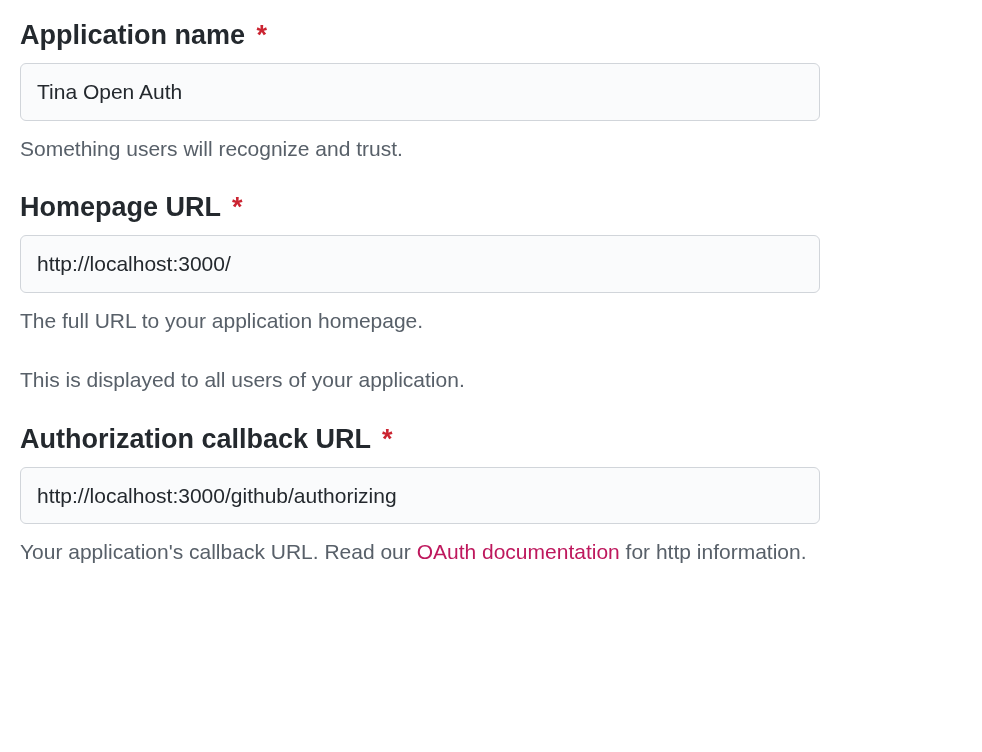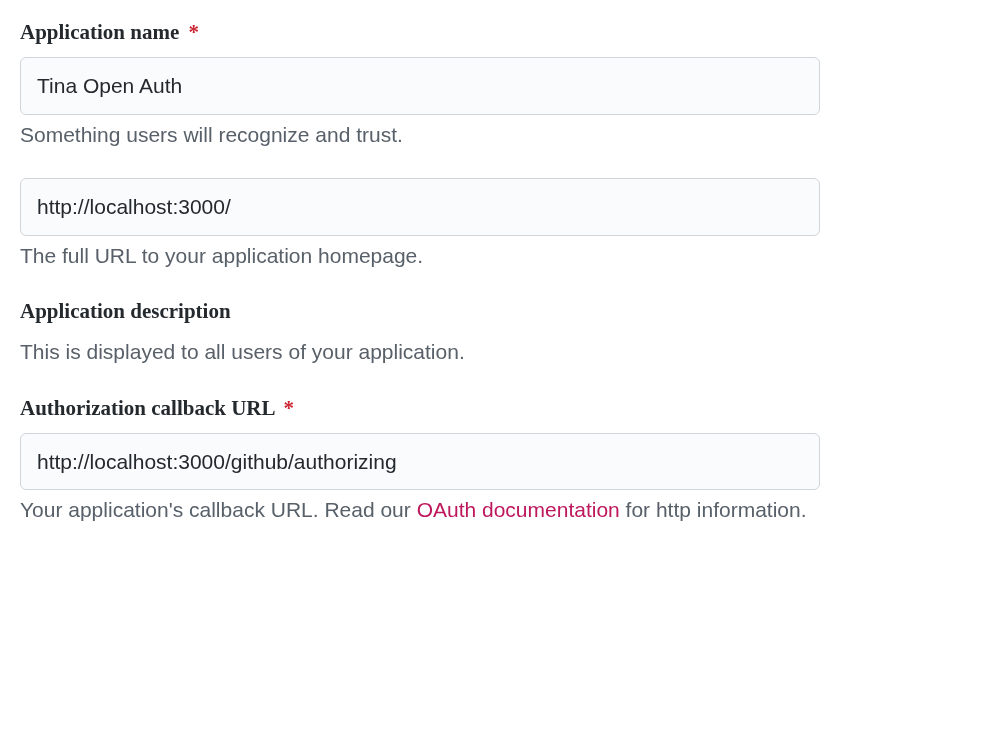--- a/index.html
+++ b/index.html
@@ -12,25 +12,24 @@
       color: #24292e;
       background: #ffffff;
       padding: 20px;
       width: 982px;
     }
     .form-group {
       margin-bottom: 28px;
     }
     .form-label {
       display: block;
-      font-size: 21px;
+      font-size: 27px;
       font-weight: 600;
       color: #24292e;
       margin-bottom: 12px;
-      font-family: Liberation Serif, serif;
     }
     .required-asterisk {
       color: #cb2431;
       font-weight: 600;
       margin-left: 4px;
     }
     .form-input {
       width: 800px;
       padding: 12px 16px;
       font-size: 21px;
@@ -54,21 +53,21 @@
       border-radius: 6px;
       outline: none;
       resize: both;
       font-family: inherit;
     }
     .form-textarea::placeholder {
       color: #8a939d;
     }
     .form-hint {
       display: block;
-      margin-top: 4px;
+      margin-top: 12px;
       font-size: 21px;
       color: #586069;
       line-height: 1.5;
     }
     .form-hint a {
       color: #be185d;
       text-decoration: none;
     }
   </style>
 </head>
@@ -77,28 +76,29 @@
 <div class="form-group">
   <label class="form-label">
     <span>Application name</span>
     <span class="required-asterisk">*</span>
   </label>
   <input type="text" class="form-input" value="Tina Open Auth" style="">
   <span class="form-hint">Something users will recognize and trust.</span>
 </div>
 
 <div class="form-group">
+  <label class="form-label">
+    <span>Homepage URL</span>
+    <span class="required-asterisk">*</span>
+  </label>
   <input type="text" class="form-input" value="http://localhost:3000/" style="">
   <span class="form-hint">The full URL to your application homepage.</span>
 </div>
 
 <div class="form-group">
-  <label class="form-label">
-    <span>Application description</span>
-  </label>
   <span class="form-hint">This is displayed to all users of your application.</span>
 </div>
 
 <div class="form-group">
   <label class="form-label">
     <span>Authorization callback URL</span>
     <span class="required-asterisk">*</span>
   </label>
   <input type="text" class="form-input" value="http://localhost:3000/github/authorizing" style="">
   <span class="form-hint">

